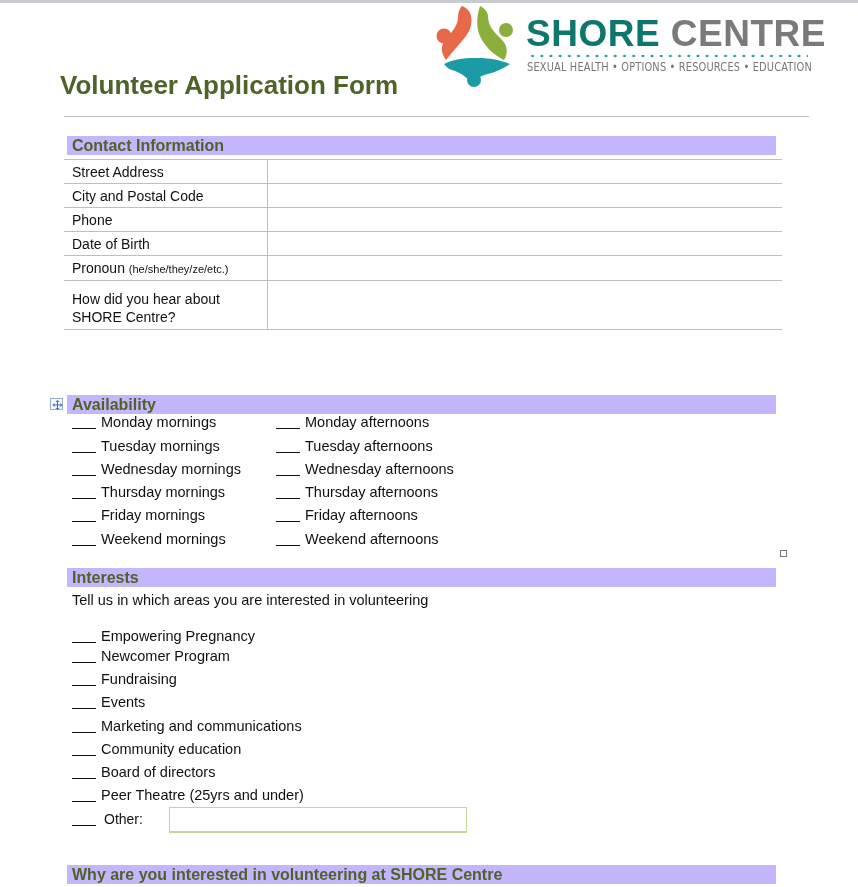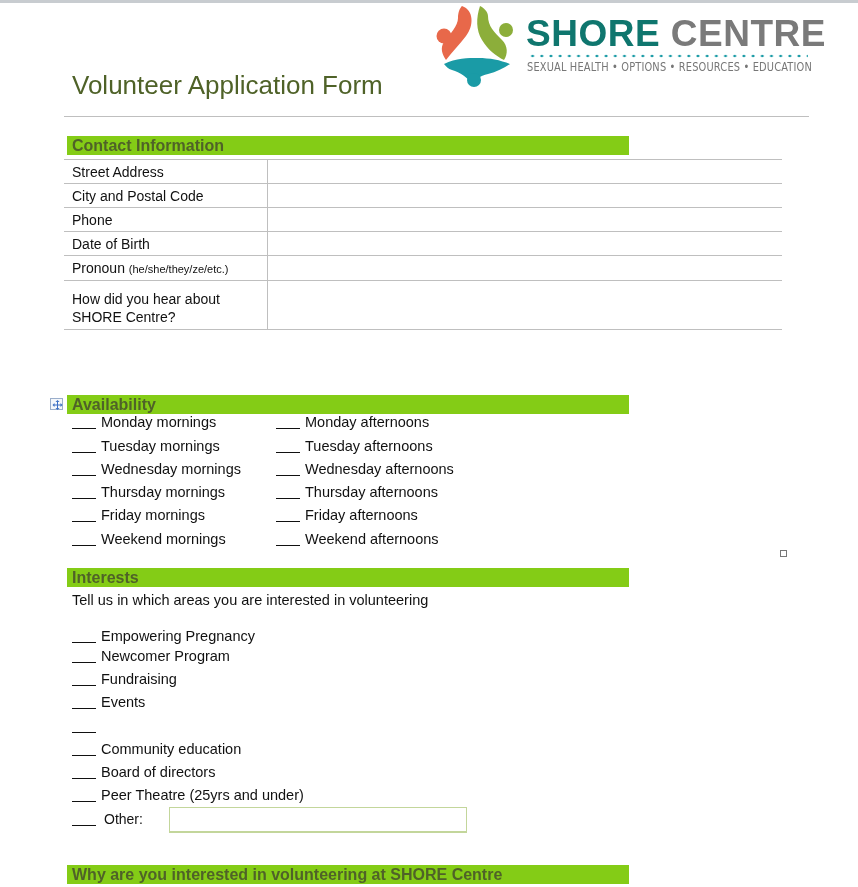--- a/index.html
+++ b/index.html
@@ -13,25 +13,25 @@
   .logo-mark { position: absolute; left: 0; top: 0; width: 84px; height: 84px; }
   .logo-word { position: absolute; left: 92px; top: 10px; font-family: "Liberation Sans", sans-serif; font-weight: bold; font-size: 37px; letter-spacing: 0.5px; line-height: 40px; white-space: nowrap; }
   .logo-word .shore { color: #0f766e; }
   .logo-word .centre { color: #7a7a7a; }
   .logo-dots { position: absolute; left: 94px; top: 50px; width: 280px; height: 4px;
     background-image: radial-gradient(circle, #1a9ba6 1.3px, transparent 1.6px);
     background-size: 9.2px 4px; background-repeat: repeat-x; }
   .logo-tagline { position: absolute; left: 93px; top: 56px; font-family: "DejaVu Sans", sans-serif; font-size: 12.3px; color: #777; letter-spacing: 0.2px; white-space: nowrap; transform: scaleX(0.8); transform-origin: left top; line-height: 14px; }
 
   
-  .title { position: absolute; left: 72px; top: 70px; font-size: 26px; font-weight: normal; color: #4f6228; white-space: nowrap; text-align: right; }
+  .title { position: absolute; left: 60px; top: 70px; font-size: 26px; font-weight: bold; color: #4f6228; white-space: nowrap; text-align: right; }
   .title-rule { position: absolute; left: 64px; top: 116px; width: 745px; height: 1px; background: #bfbfbf; }
 
   
-  .section-band { position: absolute; left: 67px; width: 562px; height: 19px; background: #84cc16; padding-left: 24px; }
+  .section-band { position: absolute; left: 67px; width: 709px; height: 19px; background: #c4b5fd; padding-left: 24px; }
   .section-band span { position: absolute; left: 5px; top: 1px; font-size: 16px; font-weight: bold; color: #4f6228; line-height: 17px; white-space: nowrap; }
 
   
   .contact-table { position: absolute; left: 64px; top: 159px; width: 718px; border-collapse: collapse; }
   .contact-table td { border-top: 1px solid #bfbfbf; border-bottom: 1px solid #bfbfbf; font-size: 14px; vertical-align: top; }
   .contact-table td.lbl { width: 203px; padding: 4px 0 3px 8px; border-right: 1px solid #bfbfbf; line-height: 16px; }
   .contact-table td.val { padding: 0; }
   .contact-table tr.r1 td { height: 24px; }
   .contact-table tr.r2 td { height: 41px; line-height: 18px; padding-top: 9px; }
   .contact-table tr.r2 td.val { padding-top: 0; }
@@ -138,21 +138,21 @@
 
 <div class="section-band" style="top:568px;">
   <span>Interests</span>
 </div>
 <div class="intro">Tell us in which areas you are interested in volunteering</div>
 
 <div class="line" style="left:72px; top:628px;"><span class="blank"></span><span>Empowering Pregnancy</span></div>
 <div class="line" style="left:72px; top:648px;"><span class="blank"></span><span>Newcomer Program</span></div>
 <div class="line" style="left:72px; top:671px;"><span class="blank"></span><span>Fundraising</span></div>
 <div class="line" style="left:72px; top:694px;"><span class="blank"></span><span>Events</span></div>
-<div class="line" style="left:72px; top:718px;"><span class="blank"></span></div>
+<div class="line" style="left:72px; top:718px;"><span class="blank"></span><span>Marketing and communications</span></div>
 <div class="line" style="left:72px; top:741px;"><span class="blank"></span><span>Community education</span></div>
 <div class="line" style="left:72px; top:764px;"><span class="blank"></span><span>Board of directors</span></div>
 <div class="line" style="left:72px; top:787px;"><span class="blank"></span><span>Peer Theatre (25yrs and under)</span></div>
 <div class="line" style="left:72px; top:811px;"><span class="blank" style="margin-right:8px;"></span><span style="font-size:14px;">Other:</span></div>
 <div class="other-box">
   <input class="other-input" type="text" value="" style="">
 </div>
 
 <div class="section-band" style="top:865px;">
   <span>Why are you interested in volunteering at SHORE Centre</span>

